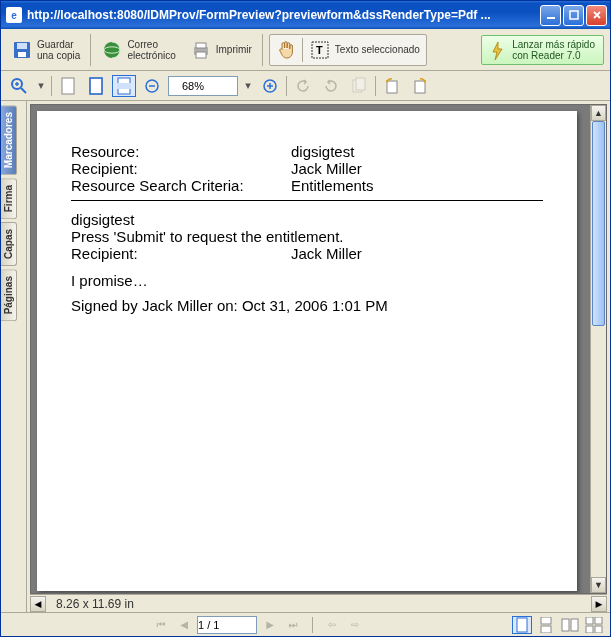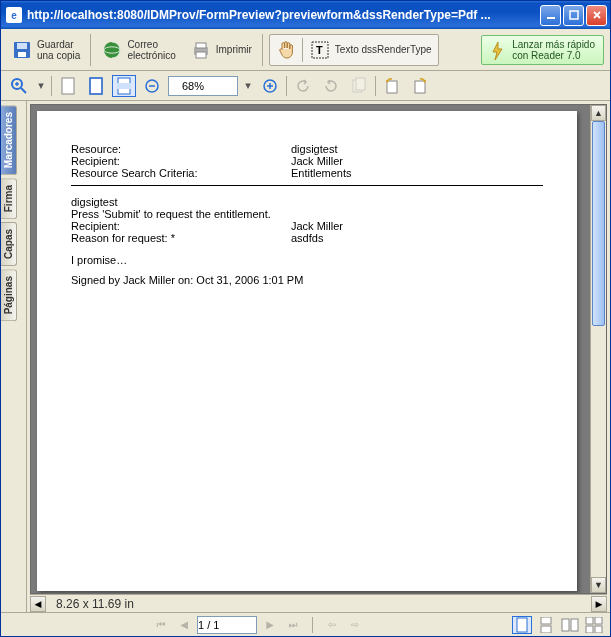--- a/index.html
+++ b/index.html
@@ -158,21 +158,21 @@
     position:relative;
     background:#7a7a7a;
     padding:6px 0 0 6px;
   }
   .page {
     width: 540px;
     height: 480px;
     background:#fff;
     box-shadow: 2px 2px 4px rgba(0,0,0,.4);
     padding: 32px 34px;
-    font-size:11px;
+    font-size:15px;
     color:#000;
     font-family: Arial, sans-serif;
   }
   .page-row { display:flex; }
   .pl { width:220px; }
   .pr { flex:1; }
   .hrline { border-top:1px solid #000; margin:6px 0 10px; }
   .vscroll {
     width:16px;
     background:#ece9d8;
@@ -304,21 +304,21 @@
         </svg>
     </span>
     <div class="vsep" style="height:24px"></div>
     <div class="tb-item" style="padding:0">
       <span class="ic">
         <svg width="18" height="18">
             <rect x="1" y="1" width="16" height="16" fill="none" stroke="#333" stroke-dasharray="2 1"></rect>
             <text x="5" y="13" font-size="11" font-weight="bold" fill="#000">T</text>
           </svg>
       </span>
-      <span>Texto dssRenderType</span>
+      <span>Texto seleccionado</span>
     </div>
   </div>
   <div class="launch-box">
     <span>
       <svg width="14" height="20">
           <path d="M8 1 L3 11 H7 L5 19 L12 8 H8 Z" fill="#e8c040" stroke="#b89020"></path>
         </svg>
     </span>
     <span class="tb-multi">
       <div>Lanzar más rápido</div>
@@ -432,24 +432,20 @@
             <div class="pl">Resource Search Criteria:</div>
             <div class="pr">Entitlements</div>
           </div>
           <div class="hrline"></div>
           <div>digsigtest</div>
           <div>Press 'Submit' to request the entitlement.</div>
           <div class="page-row">
             <div class="pl">Recipient:</div>
             <div class="pr">Jack Miller</div>
           </div>
-          <div class="page-row">
-            <div class="pl">Reason for request: *</div>
-            <div class="pr">asdfds</div>
-          </div>
           <div style="height:10px"></div>
           <div>I promise…</div>
           <div style="height:8px"></div>
           <div>Signed by Jack Miller on: Oct 31, 2006 1:01 PM</div>
         </div>
       </div>
       <div class="vscroll">
         <div class="arrow">▲</div>
         <div class="track">
           <div class="thumb"></div>

